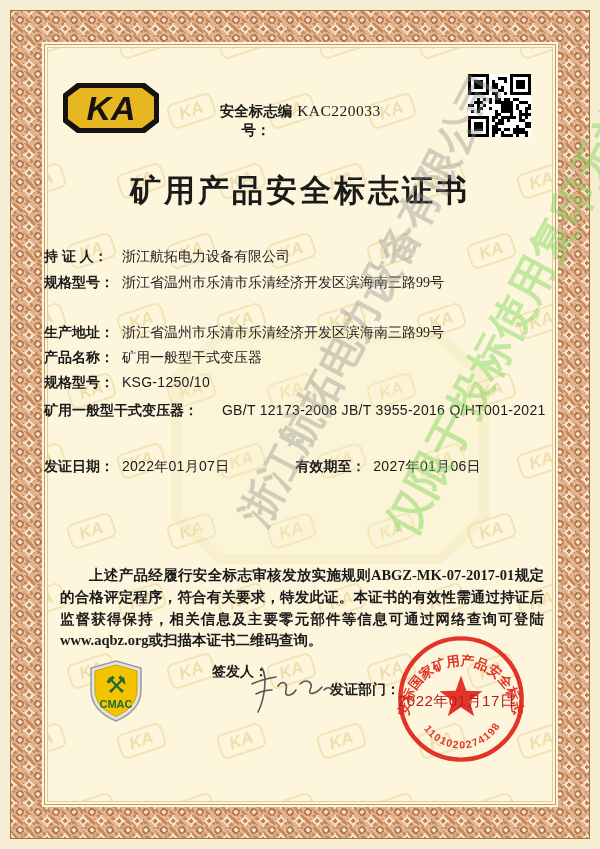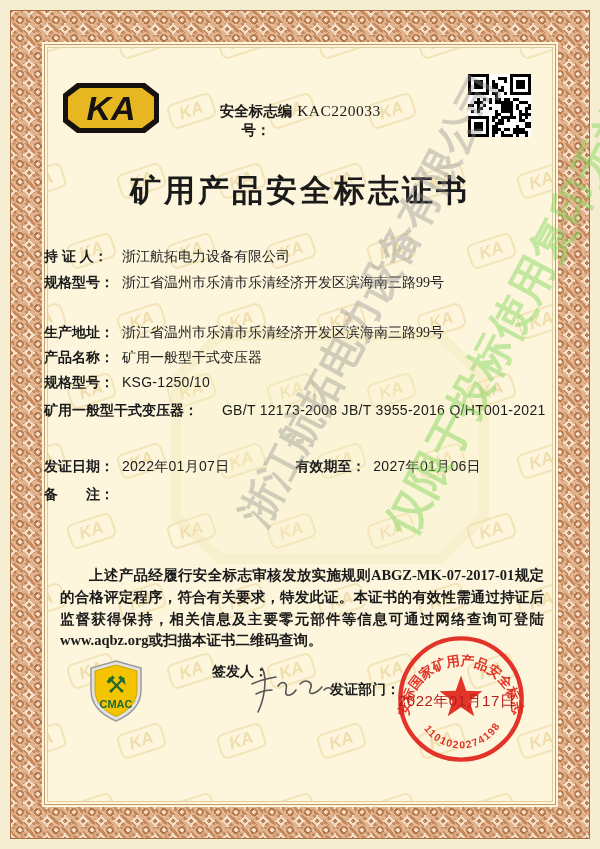--- a/index.html
+++ b/index.html
@@ -313,23 +313,20 @@
       <span class="val num">GB/T 12173-2008 JB/T 3955-2016 Q/HT001-2021</span>
     </div>
 
     <div class="row" style="top:455px">
       <span class="lbl">发证日期：</span>
       <span class="val num">2022年01月07日</span>
       <span class="lbl pair2">有效期至：</span>
       <span class="val num">2027年01月06日</span>
     </div>
 
-    <div class="row" style="top:483px">
-      <span class="lbl auto">备　　注：</span>
-    </div>
 
     <div class="statement">上述产品经履行安全标志审核发放实施规则ABGZ-MK-07-2017-01规定的合格评定程序，符合有关要求，特发此证。本证书的有效性需通过持证后监督获得保持，相关信息及主要零元部件等信息可通过网络查询可登陆www.aqbz.org或扫描本证书二维码查询。</div>
 
     <svg class="cmac" width="56" height="62" viewBox="0 0 56 62">
       <path d="M28 1 L53 8 V30 C53 46 42 55 28 61 C14 55 3 46 3 30 V8 Z" fill="#e2e2e2" stroke="#9a9a9a" stroke-width="1.5"></path>
       <path d="M28 5 L49 11 V30 C49 43 40 51 28 56.5 C16 51 7 43 7 30 V11 Z" fill="#f5c400" stroke="#caa200" stroke-width="1"></path>
       <text x="28" y="33" text-anchor="middle" font-size="24" fill="#1c6b34" font-family="DejaVu Sans, sans-serif">⚒</text>
       <text x="28" y="48" text-anchor="middle" font-size="11" font-weight="bold" fill="#1c6b34" font-family="Liberation Sans, sans-serif">CMAC</text>
     </svg>
 

